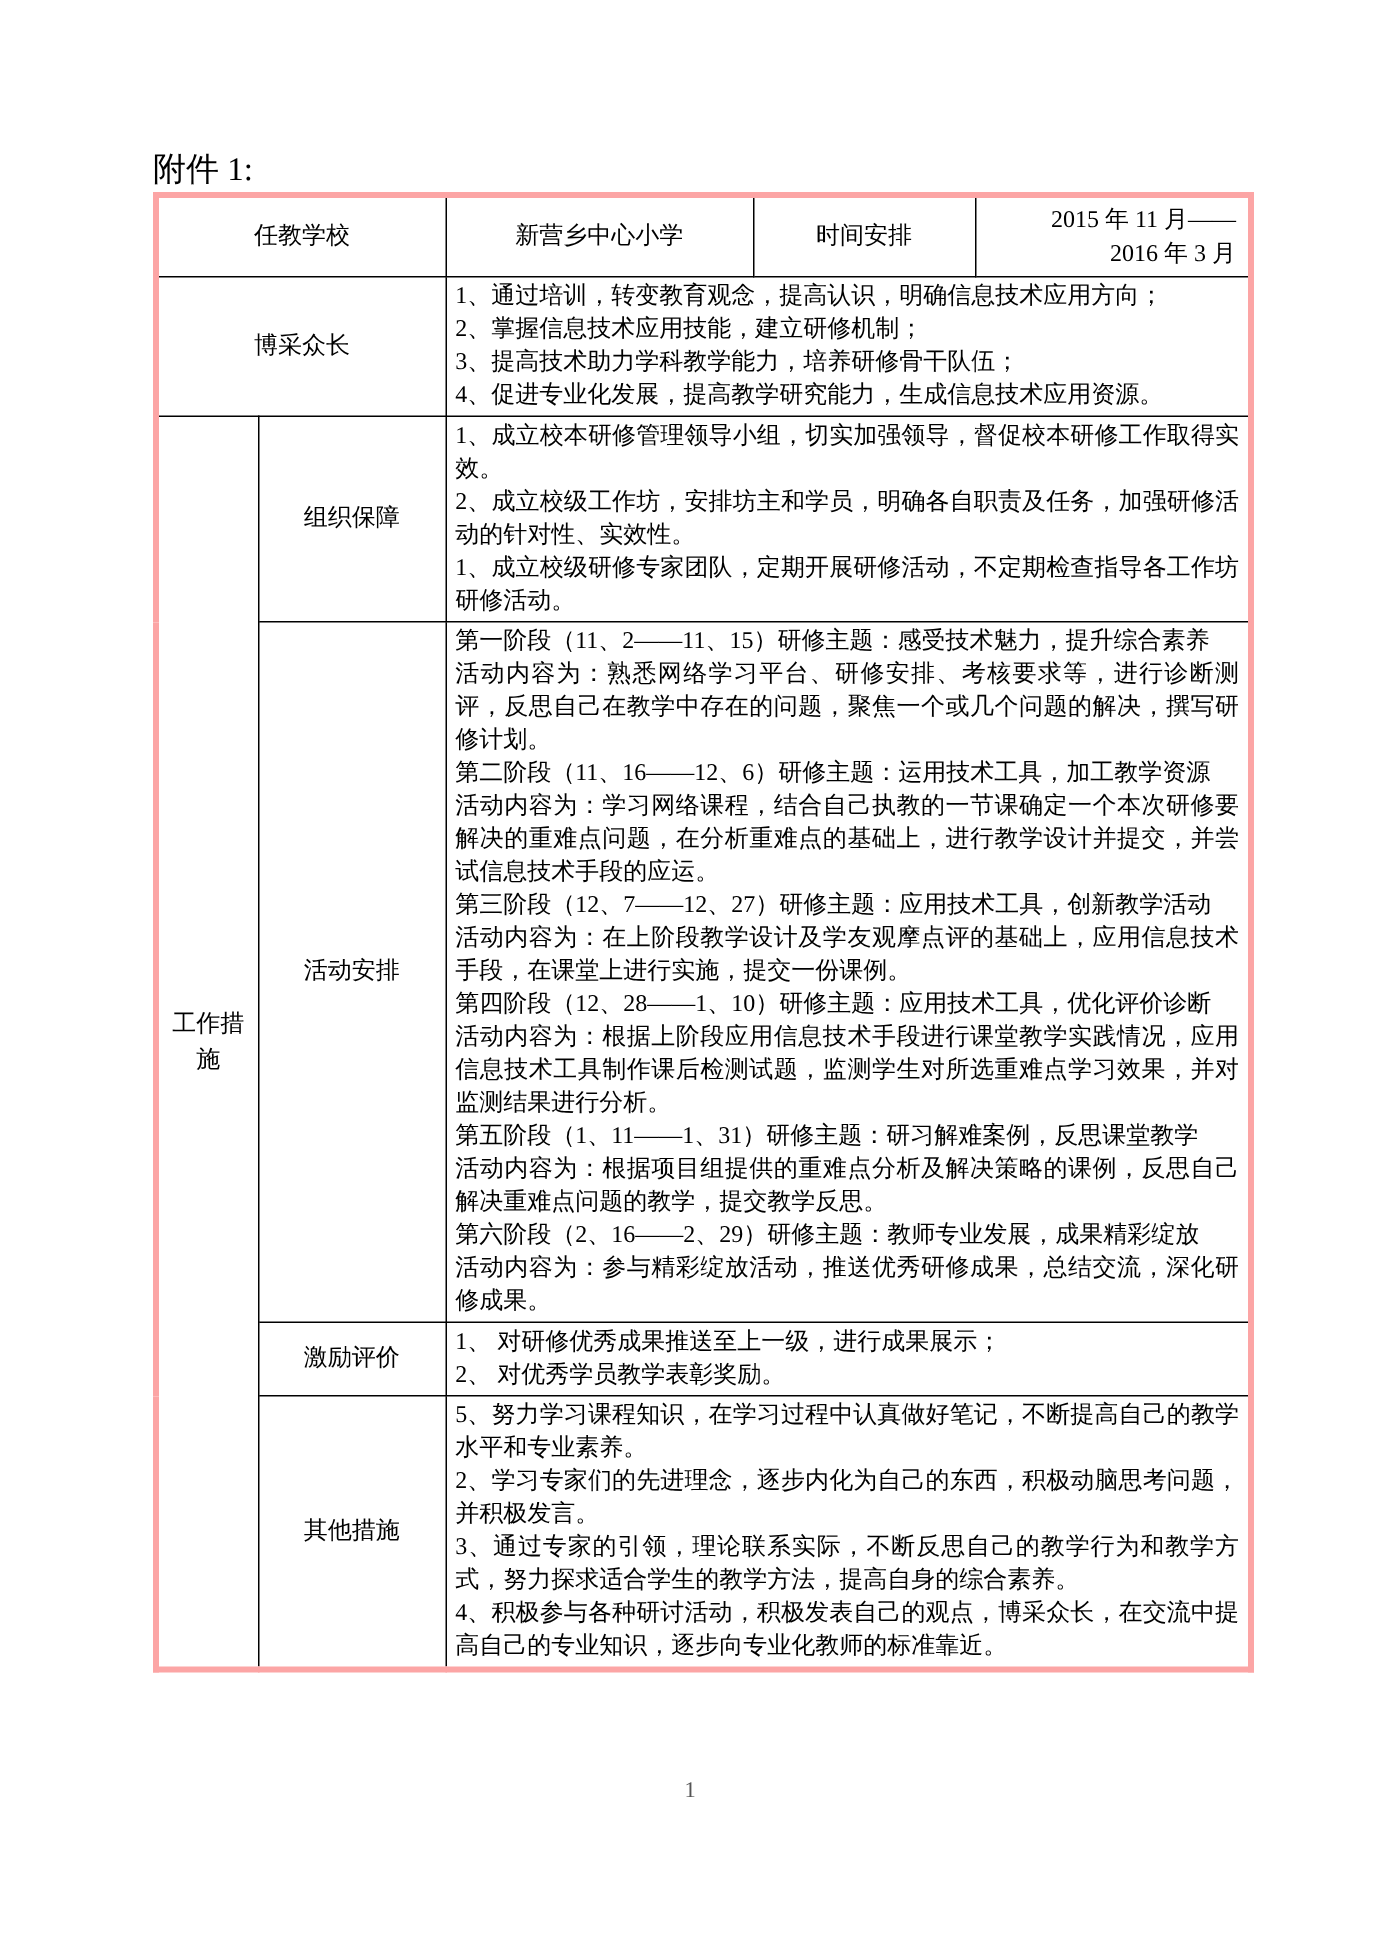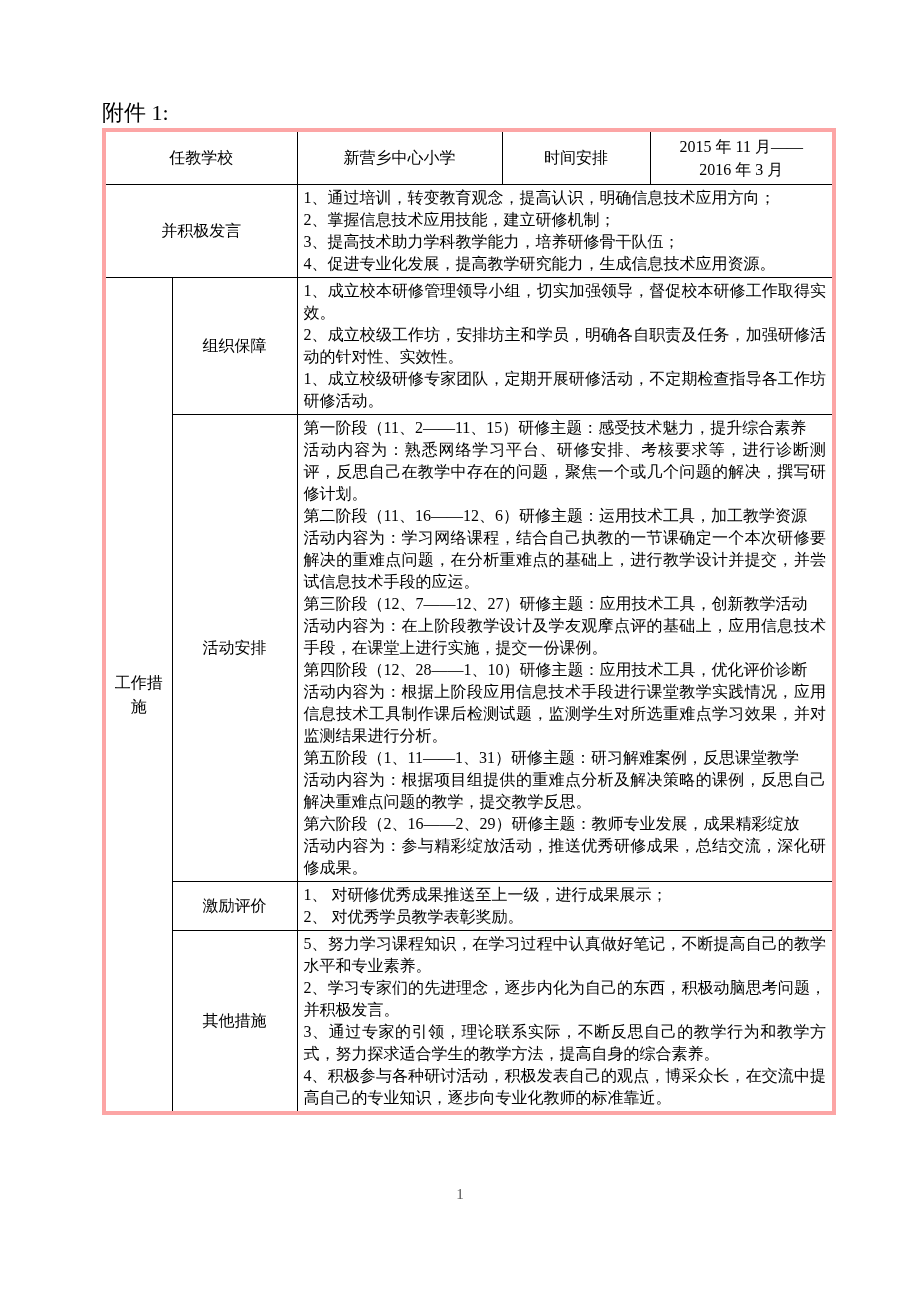--- a/index.html
+++ b/index.html
@@ -46,21 +46,21 @@
     padding: 2px 8px;
   }
   td.cell-content {
     text-align: justify;
     line-height: 22px;
     padding: 2px 6px;
     margin-left: 40px;
   }
   td.cell-content div { text-align: justify; }
   tr.header-row td { height: 48px; text-align: center; }
-  tr.header-row .date-cell div { line-height: 23px; }
+  tr.header-row .date-cell div { line-height: 23px; text-align: right; }
   td.measures-head {
     text-align: center;
     line-height: 24px;
     padding: 2px 8px;
   }
   .page-number {
     position: absolute;
     left: 0;
     right: 0;
     top: 1186px;
@@ -91,21 +91,21 @@
       <td colspan="2" class="cell-label">任教学校</td>
       <td class="cell-label">新营乡中心小学</td>
       <td class="cell-label">时间安排</td>
       <td class="cell-label date-cell">
             <div>2015 年 11 月——</div>
             <div>2016 年 3 月</div>
           </td>
     </tr>
 
     <tr>
-      <td colspan="2" class="cell-label">并积极发言</td>
+      <td colspan="2" class="cell-label">博采众长</td>
       <td colspan="3" class="cell-content">
             <div>1、通过培训，转变教育观念，提高认识，明确信息技术应用方向；</div>
             <div>2、掌握信息技术应用技能，建立研修机制；</div>
             <div>3、提高技术助力学科教学能力，培养研修骨干队伍；</div>
             <div>4、促进专业化发展，提高教学研究能力，生成信息技术应用资源。</div>
           </td>
     </tr>
 
     <tr>
       <td rowspan="4" class="measures-head">工作措施</td>

